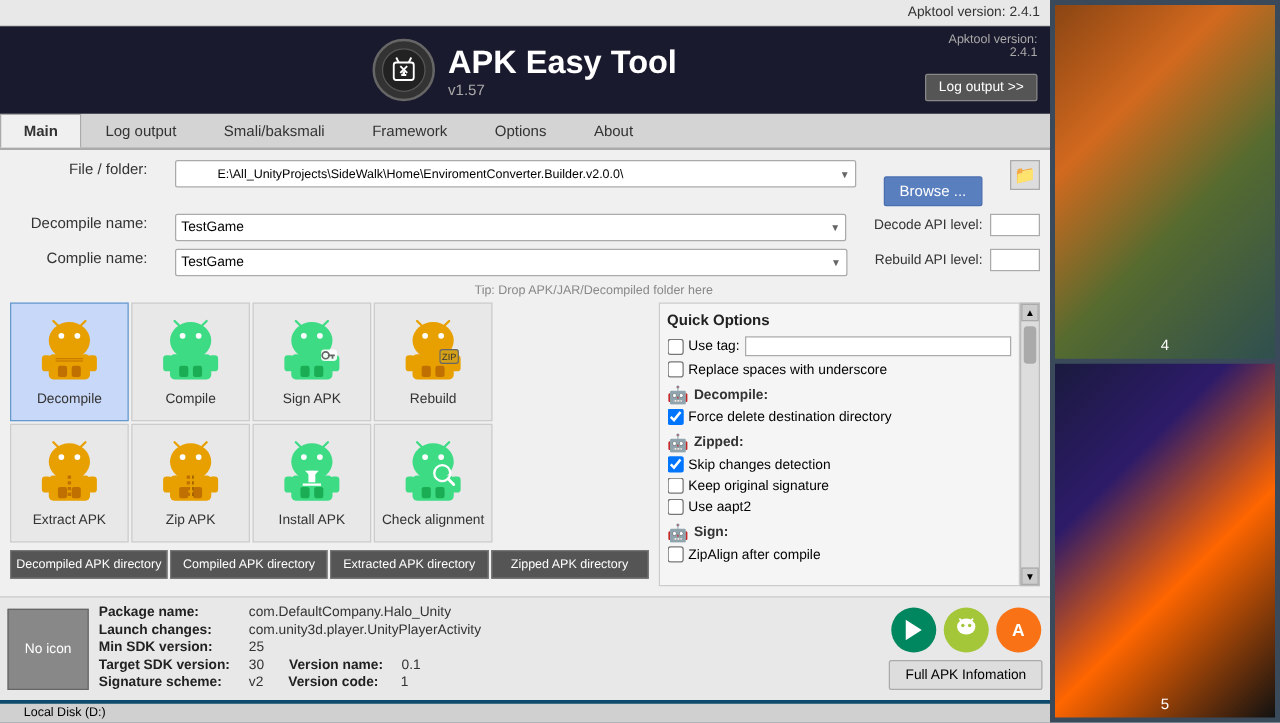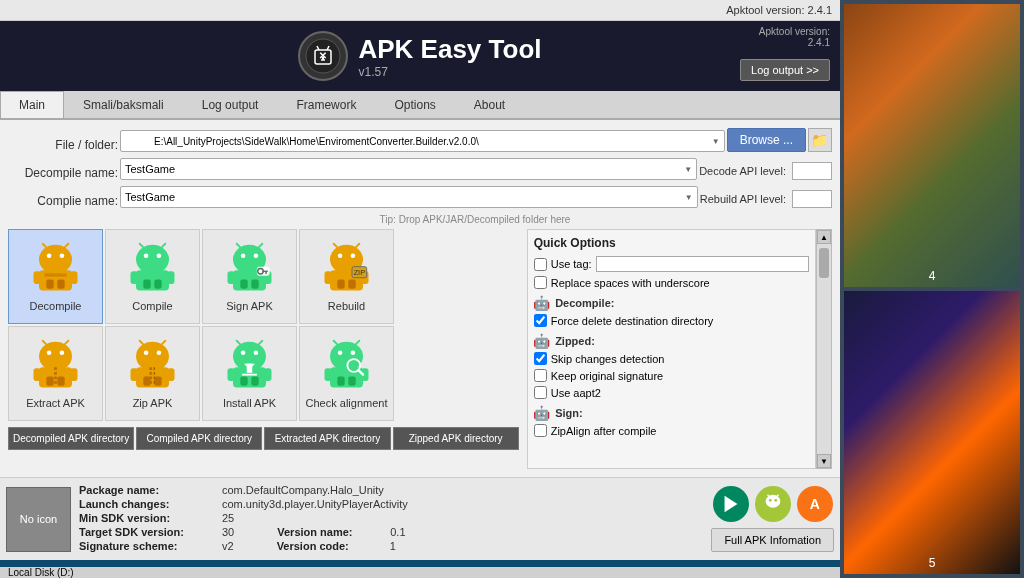--- a/index.html
+++ b/index.html
@@ -112,38 +112,38 @@
       font-size: 12px;
       color: #333;
       border: 1px solid transparent;
       border-bottom: none;
     }
 
     .nav-tab.active {
       background: #f0f0f0;
       border-color: #aaa;
       border-bottom-color: #f0f0f0;
-      font-weight: normal;
+      font-weight: bold;
     }
 
     
     .content {
       flex: 1;
       display: flex;
       flex-direction: column;
       padding: 8px;
       overflow: hidden;
     }
 
     
     .form-row {
       display: flex;
-      align-items: flex-end;
+      align-items: flex-start;
       margin-bottom: 6px;
-      gap: 2px;
+      gap: 22px;
     }
 
     .form-label {
       width: 110px;
       font-size: 12px;
       color: #333;
       text-align: right;
       flex-shrink: 0;
     }
 
@@ -168,20 +168,21 @@
 
     .browse-btn {
       background: #5a7fbf;
       color: white;
       border: 1px solid #4a6faf;
       padding: 3px 12px;
       font-size: 12px;
       cursor: pointer;
       height: 24px;
       border-radius: 2px;
+      margin-top: 13px;
     }
 
     .folder-btn {
       width: 24px;
       height: 24px;
       background: #ddd;
       border: 1px solid #aaa;
       cursor: pointer;
       display: flex;
       align-items: center;
@@ -346,21 +347,21 @@
     }
 
     .app-info {
       flex: 1;
       font-size: 11px;
       color: #222;
     }
 
     .info-row {
       display: flex;
-      gap: 23px;
+      gap: 0;
       margin-bottom: 2px;
     }
 
     .info-label {
       width: 120px;
       font-weight: bold;
       flex-shrink: 0;
     }
 
     .info-value {
@@ -509,22 +510,22 @@
       <div class="logo-text">
         <div class="logo-title">APK Easy Tool</div>
         <div class="logo-version">v1.57</div>
       </div>
     </div>
     <button class="log-output-btn">Log output &gt;&gt;</button>
   </div>
 
   <div class="nav-tabs">
     <div class="nav-tab active">Main</div>
+    <div class="nav-tab">Log output</div>
     <div class="nav-tab">Smali/baksmali</div>
-    <div class="nav-tab">Log output</div>
     <div class="nav-tab">Framework</div>
     <div class="nav-tab">Options</div>
     <div class="nav-tab">About</div>
   </div>
 
   <div class="content">
 
     <div class="form-row">
       <span class="form-label">File / folder:</span>
       <div class="form-input-combo">
@@ -831,21 +832,21 @@
           </svg>
         </div>
         <div class="store-icon aurora">
           <span style="color:white;font-weight:bold;font-size:14px;">A</span>
         </div>
       </div>
       <button class="full-info-btn">Full APK Infomation</button>
     </div>
   </div>
 
-  <div style="background:#d0d0d0;height:18px;display:flex;align-items:center;padding:0 8px;font-size:10px;border-top:7px solid #0c4a6e;">
+  <div style="background:#d0d0d0;height:18px;display:flex;align-items:center;padding:0 19px;font-size:10px;border-top:3px solid #0c4a6e;">
     <span>Local Disk (D:)</span>
   </div>
 </div>
 
 <div class="right-panel">
   <div class="thumbnail thumb-4">
     <span class="thumb-num">4</span>
   </div>
   <div class="thumbnail thumb-5">
     <span class="thumb-num">5</span>

